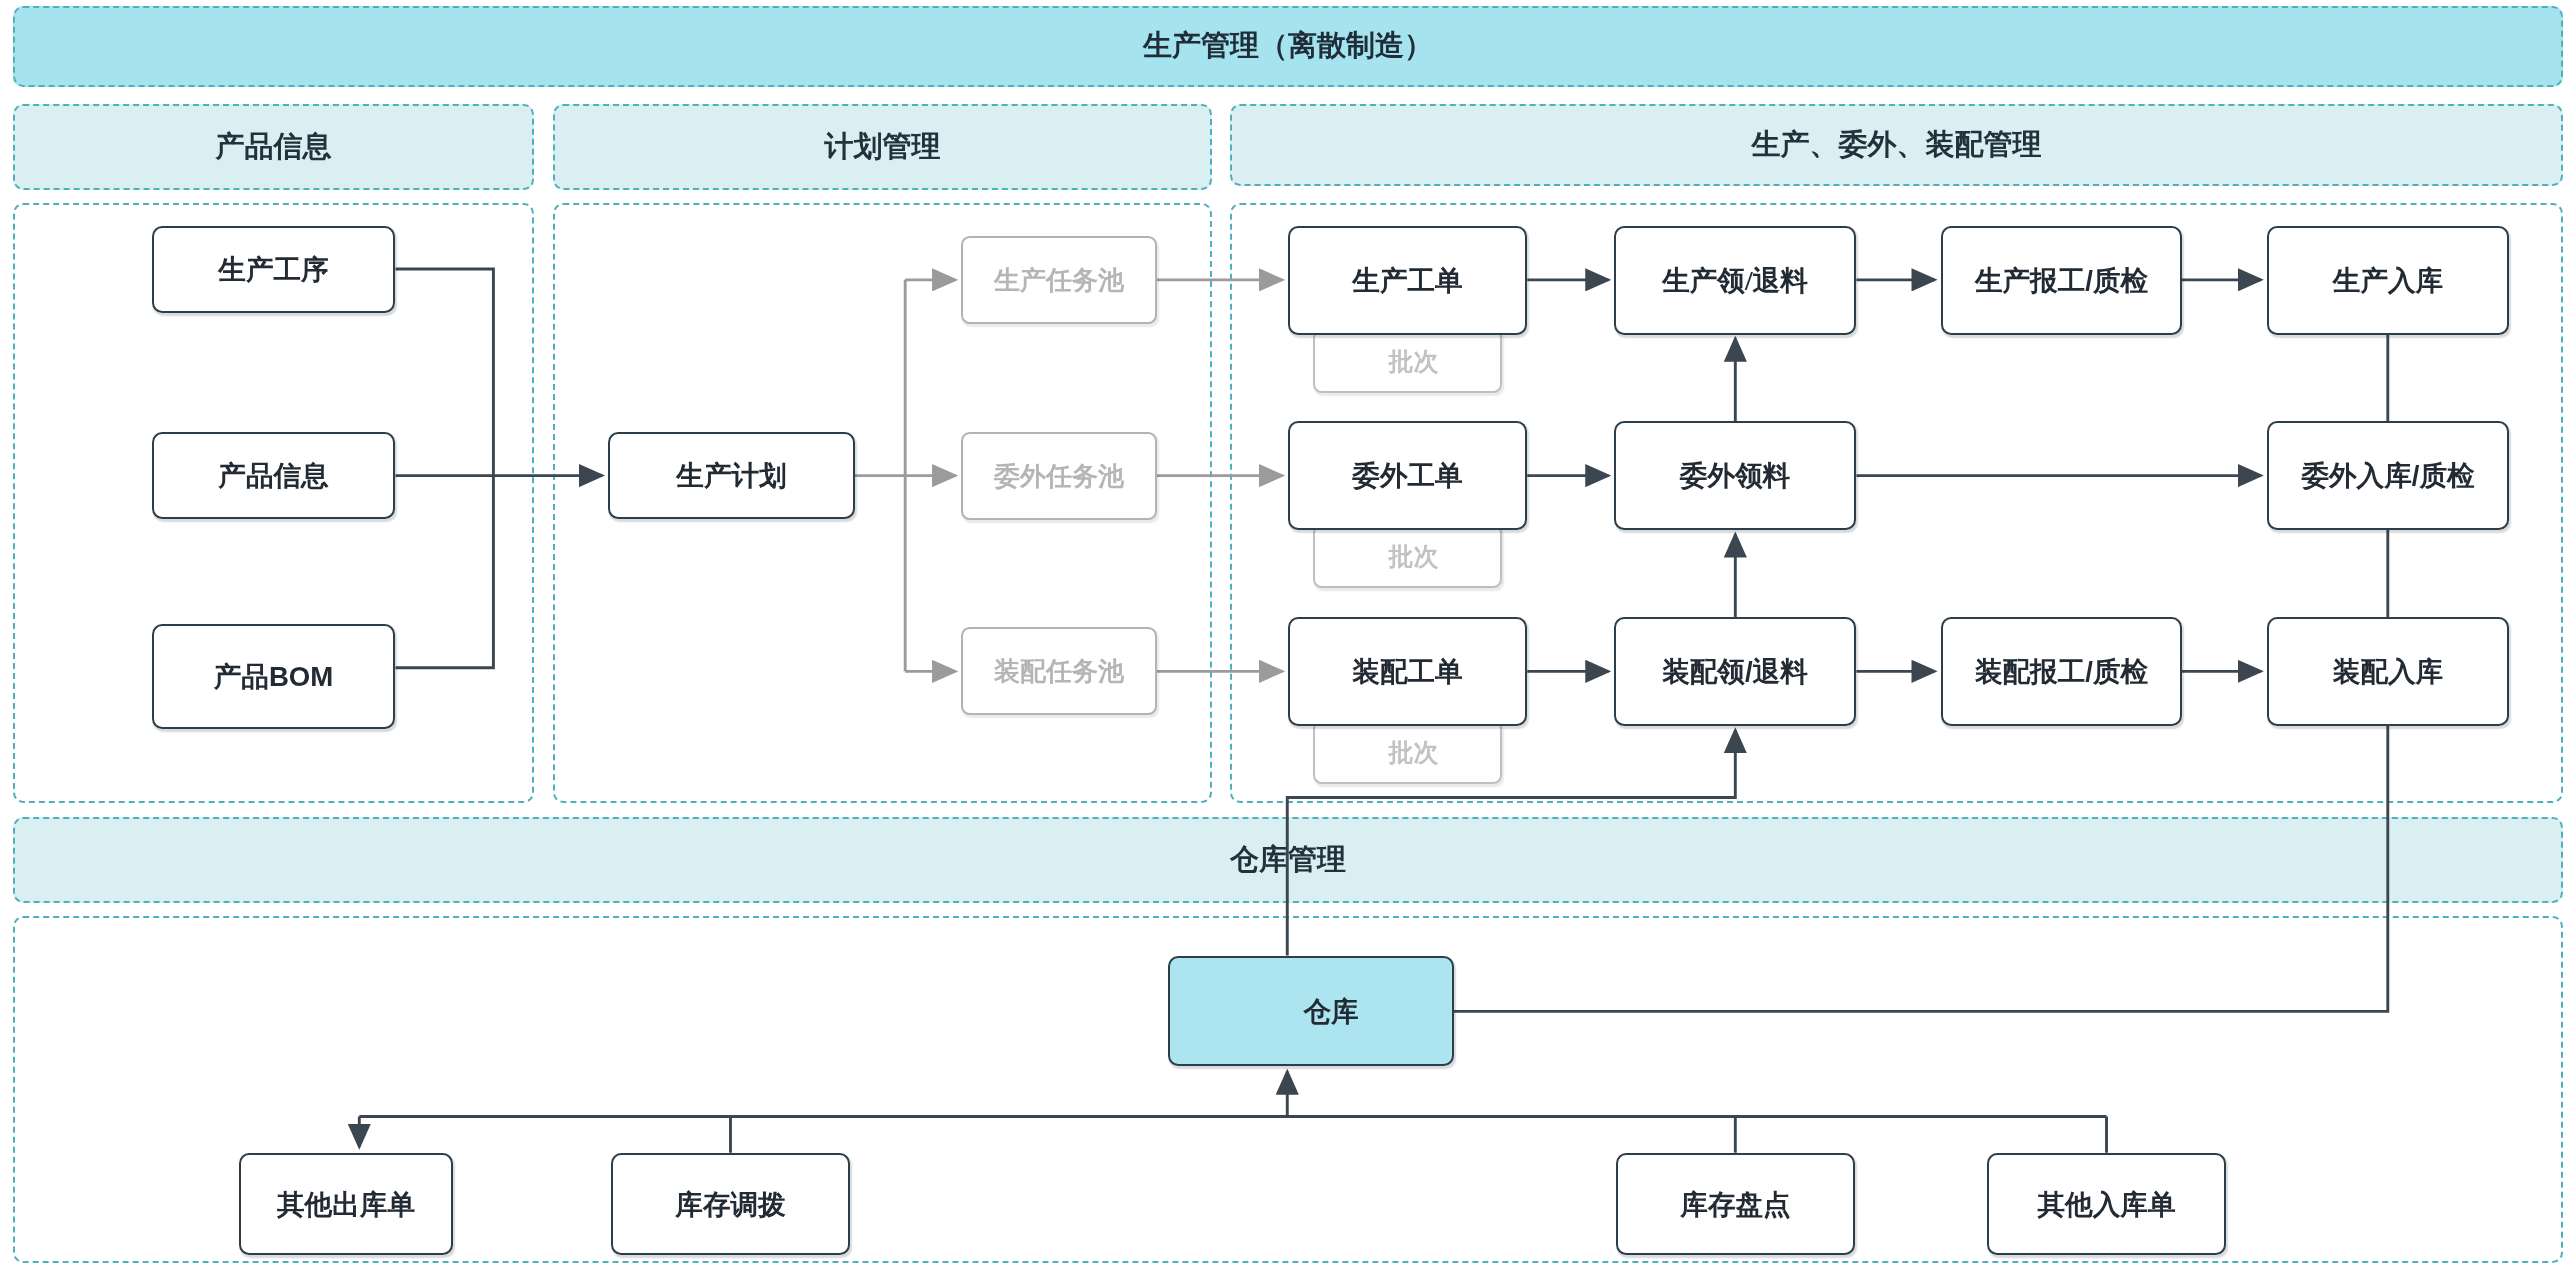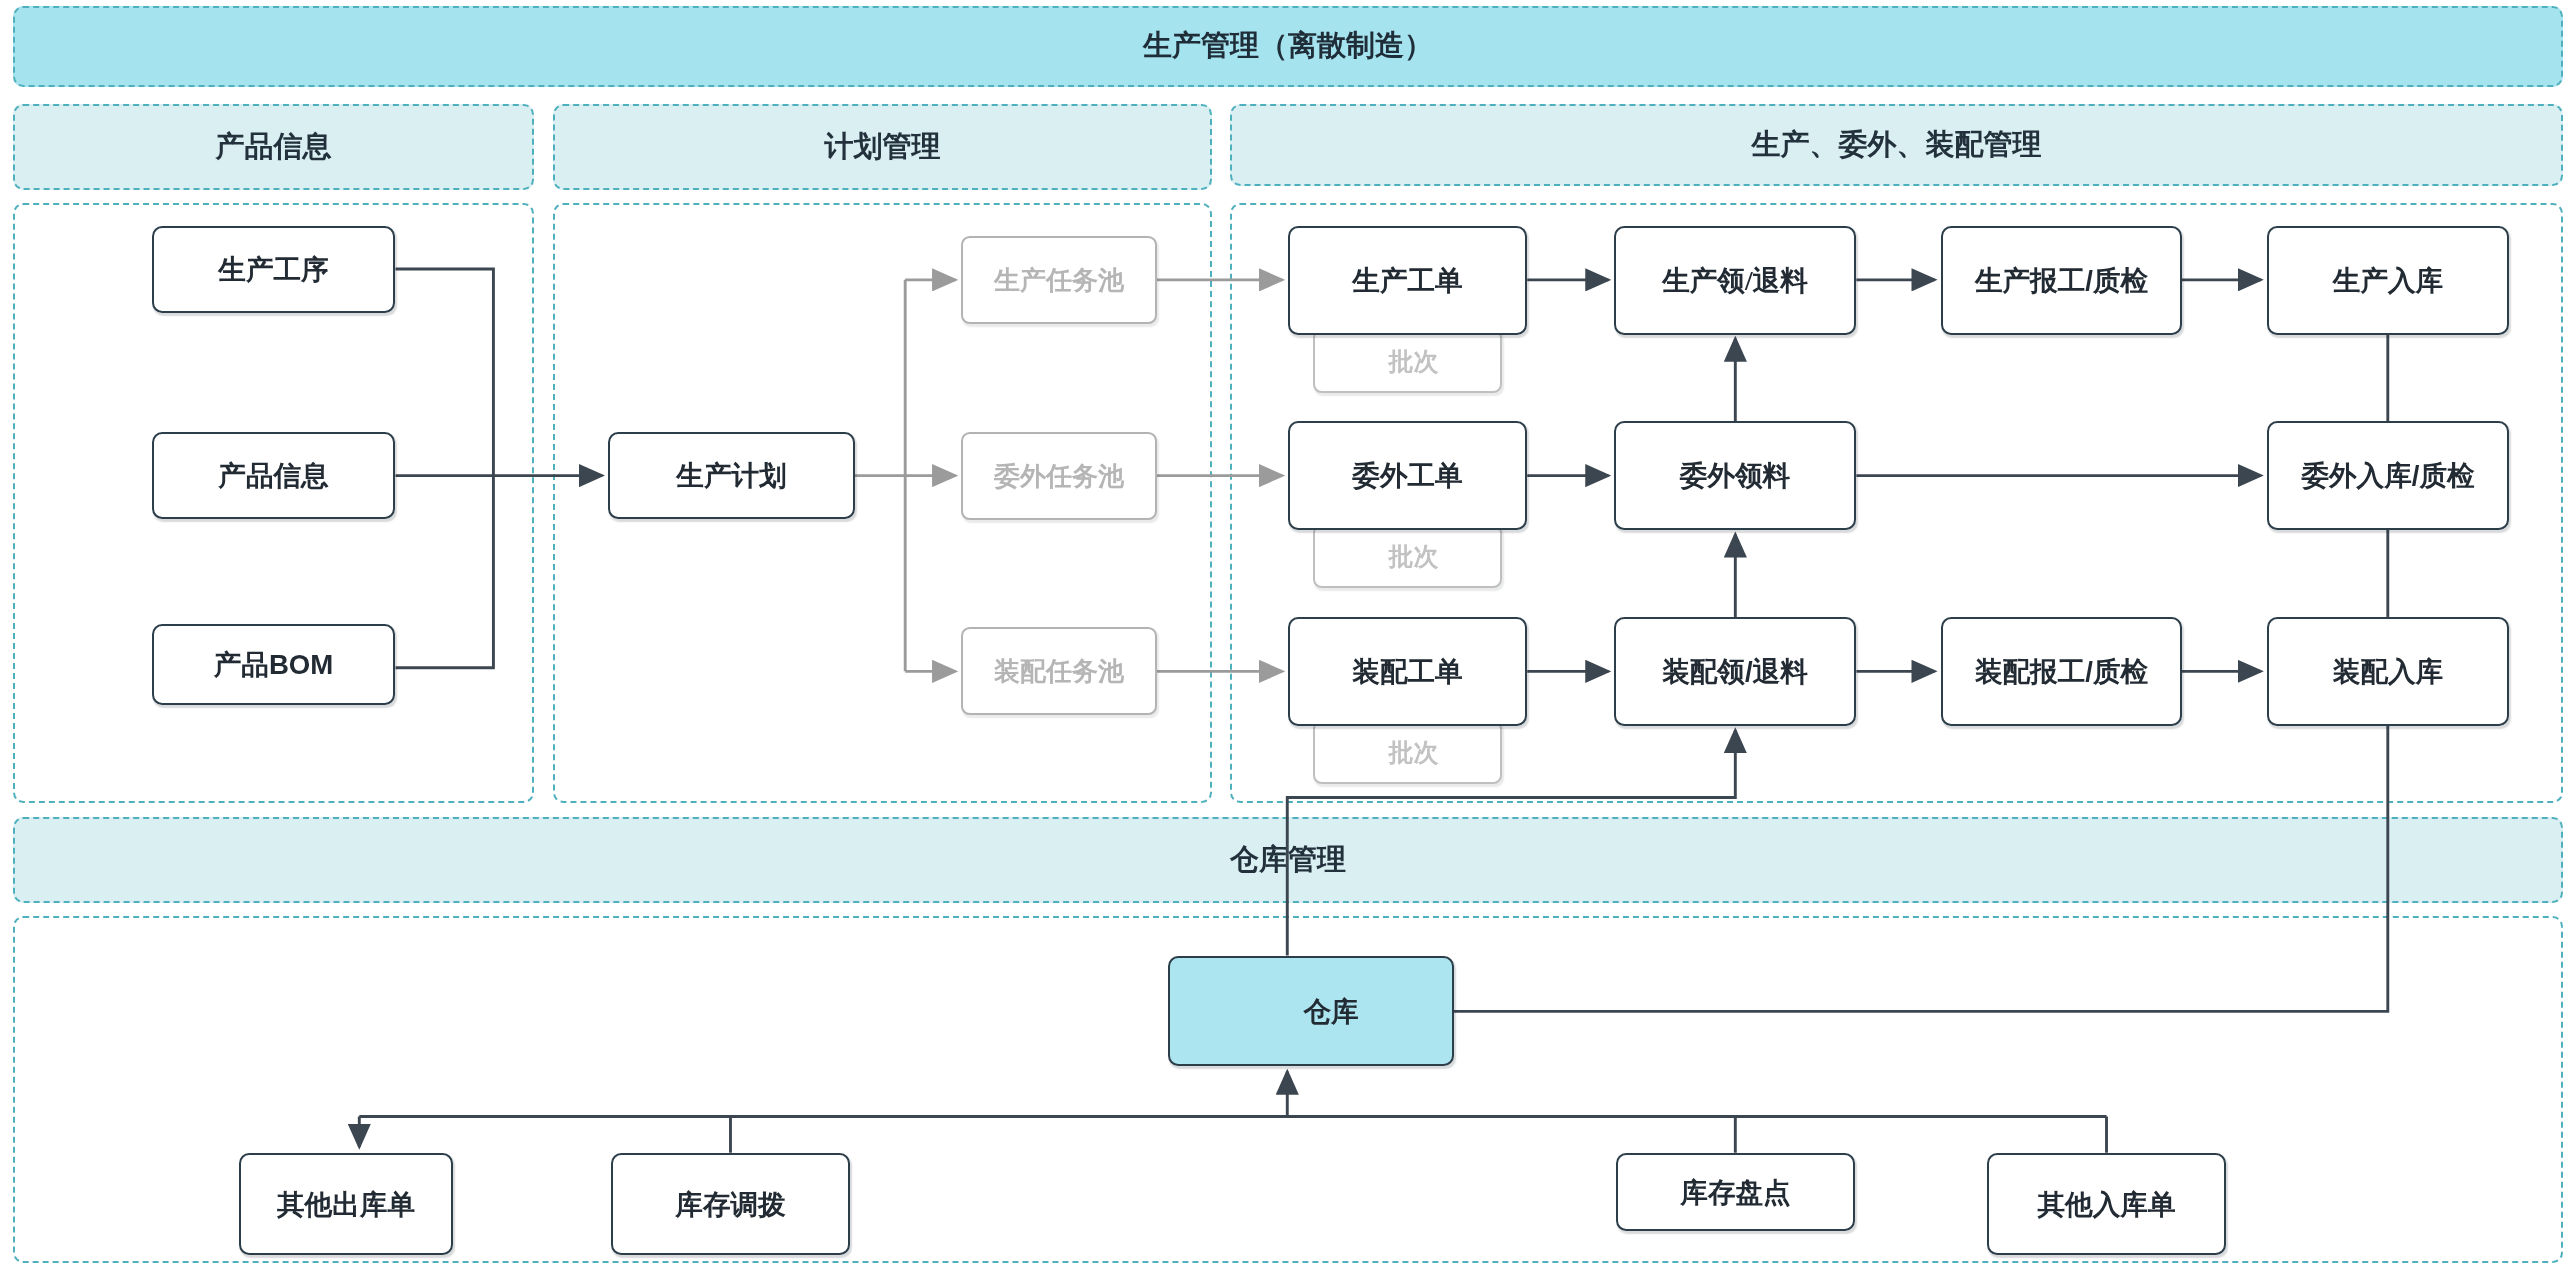--- a/index.html
+++ b/index.html
@@ -123,21 +123,21 @@
   <div class="node-batch" style="left:1313px;top:720px;width:189px;height:64px;">
     <span>批次</span>
   </div>
 
   <div class="node" style="left:152px;top:226px;width:243px;height:87px;">
     <span>生产工序</span>
   </div>
   <div class="node" style="left:152px;top:432px;width:243px;height:87px;">
     <span>产品信息</span>
   </div>
-  <div class="node" style="left:152px;top:624px;width:243px;height:81px;">
+  <div class="node" style="left:152px;top:624px;width:243px;height:105px;">
     <span>产品BOM</span>
   </div>
 
   <div class="node" style="left:608px;top:432px;width:247px;height:87px;">
     <span>生产计划</span>
   </div>
   <div class="node node-gray" style="left:961px;top:236px;width:196px;height:88px;">
     <span>生产任务池</span>
   </div>
   <div class="node node-gray" style="left:961px;top:432px;width:196px;height:88px;">
@@ -187,21 +187,21 @@
   <div class="node node-warehouse" style="left:1168px;top:956px;width:286px;height:110px;padding-left:40px;">
     <span>仓库</span>
   </div>
 
   <div class="node" style="left:239px;top:1153px;width:214px;height:102px;">
     <span>其他出库单</span>
   </div>
   <div class="node" style="left:611px;top:1153px;width:239px;height:102px;">
     <span>库存调拨</span>
   </div>
-  <div class="node" style="left:1616px;top:1153px;width:239px;height:78px;font-family:Liberation Serif, serif;">
+  <div class="node" style="left:1616px;top:1153px;width:239px;height:102px;font-family:Liberation Serif, serif;">
     <span>库存盘点</span>
   </div>
   <div class="node" style="left:1987px;top:1153px;width:239px;height:102px;">
     <span>其他入库单</span>
   </div>
 
 </div>
 
 
 </body></html>

